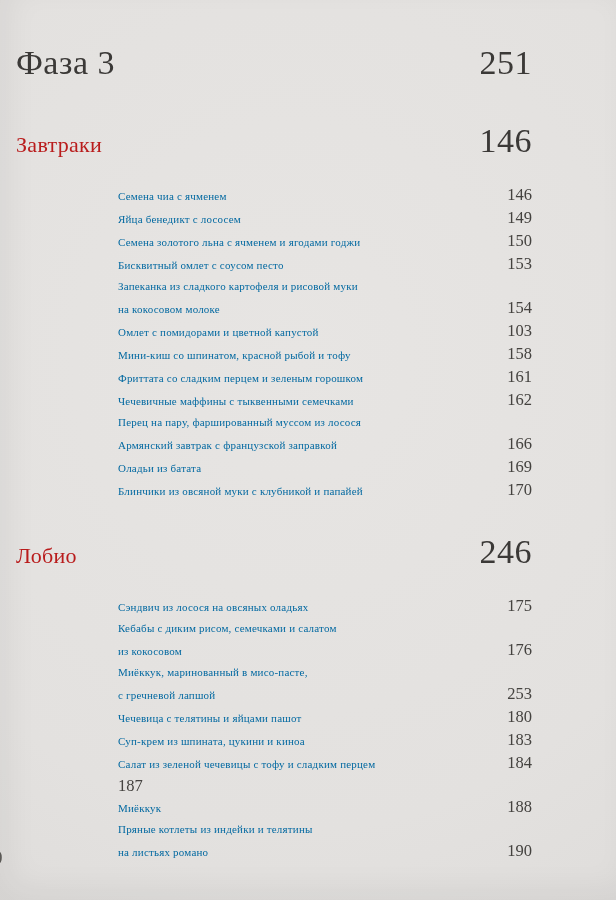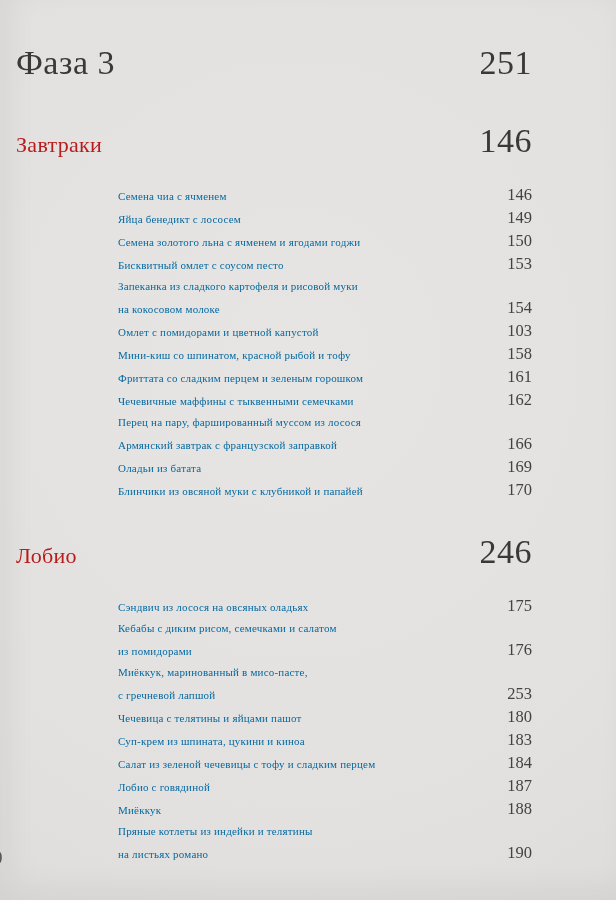--- a/index.html
+++ b/index.html
@@ -152,21 +152,21 @@
       </div>
       <div class="entry-list">
         <div class="entry-line">
           <span class="entry-text">Сэндвич из лосося на овсяных оладьях</span>
           <span class="entry-page">175</span>
         </div>
         <div class="entry-line">
           <span class="entry-text">Кебабы с диким рисом, семечками и салатом</span>
         </div>
         <div class="entry-line">
-          <span class="entry-text">из помидорами</span>
+          <span class="entry-text">из кокосовом</span>
           <span class="entry-page">176</span>
         </div>
         <div class="entry-line">
           <span class="entry-text">Миёккук, маринованный в мисо-пасте,</span>
         </div>
         <div class="entry-line">
           <span class="entry-text">с гречневой лапшой</span>
           <span class="entry-page">253</span>
         </div>
         <div class="entry-line">
@@ -175,21 +175,20 @@
         </div>
         <div class="entry-line">
           <span class="entry-text">Суп-крем из шпината, цукини и киноа</span>
           <span class="entry-page">183</span>
         </div>
         <div class="entry-line">
           <span class="entry-text">Салат из зеленой чечевицы с тофу и сладким перцем</span>
           <span class="entry-page">184</span>
         </div>
         <div class="entry-line">
-          <span class="entry-text">Лобио с говядиной</span>
           <span class="entry-page">187</span>
         </div>
         <div class="entry-line">
           <span class="entry-text">Миёккук</span>
           <span class="entry-page">188</span>
         </div>
         <div class="entry-line">
           <span class="entry-text">Пряные котлеты из индейки и телятины</span>
         </div>
         <div class="entry-line">

